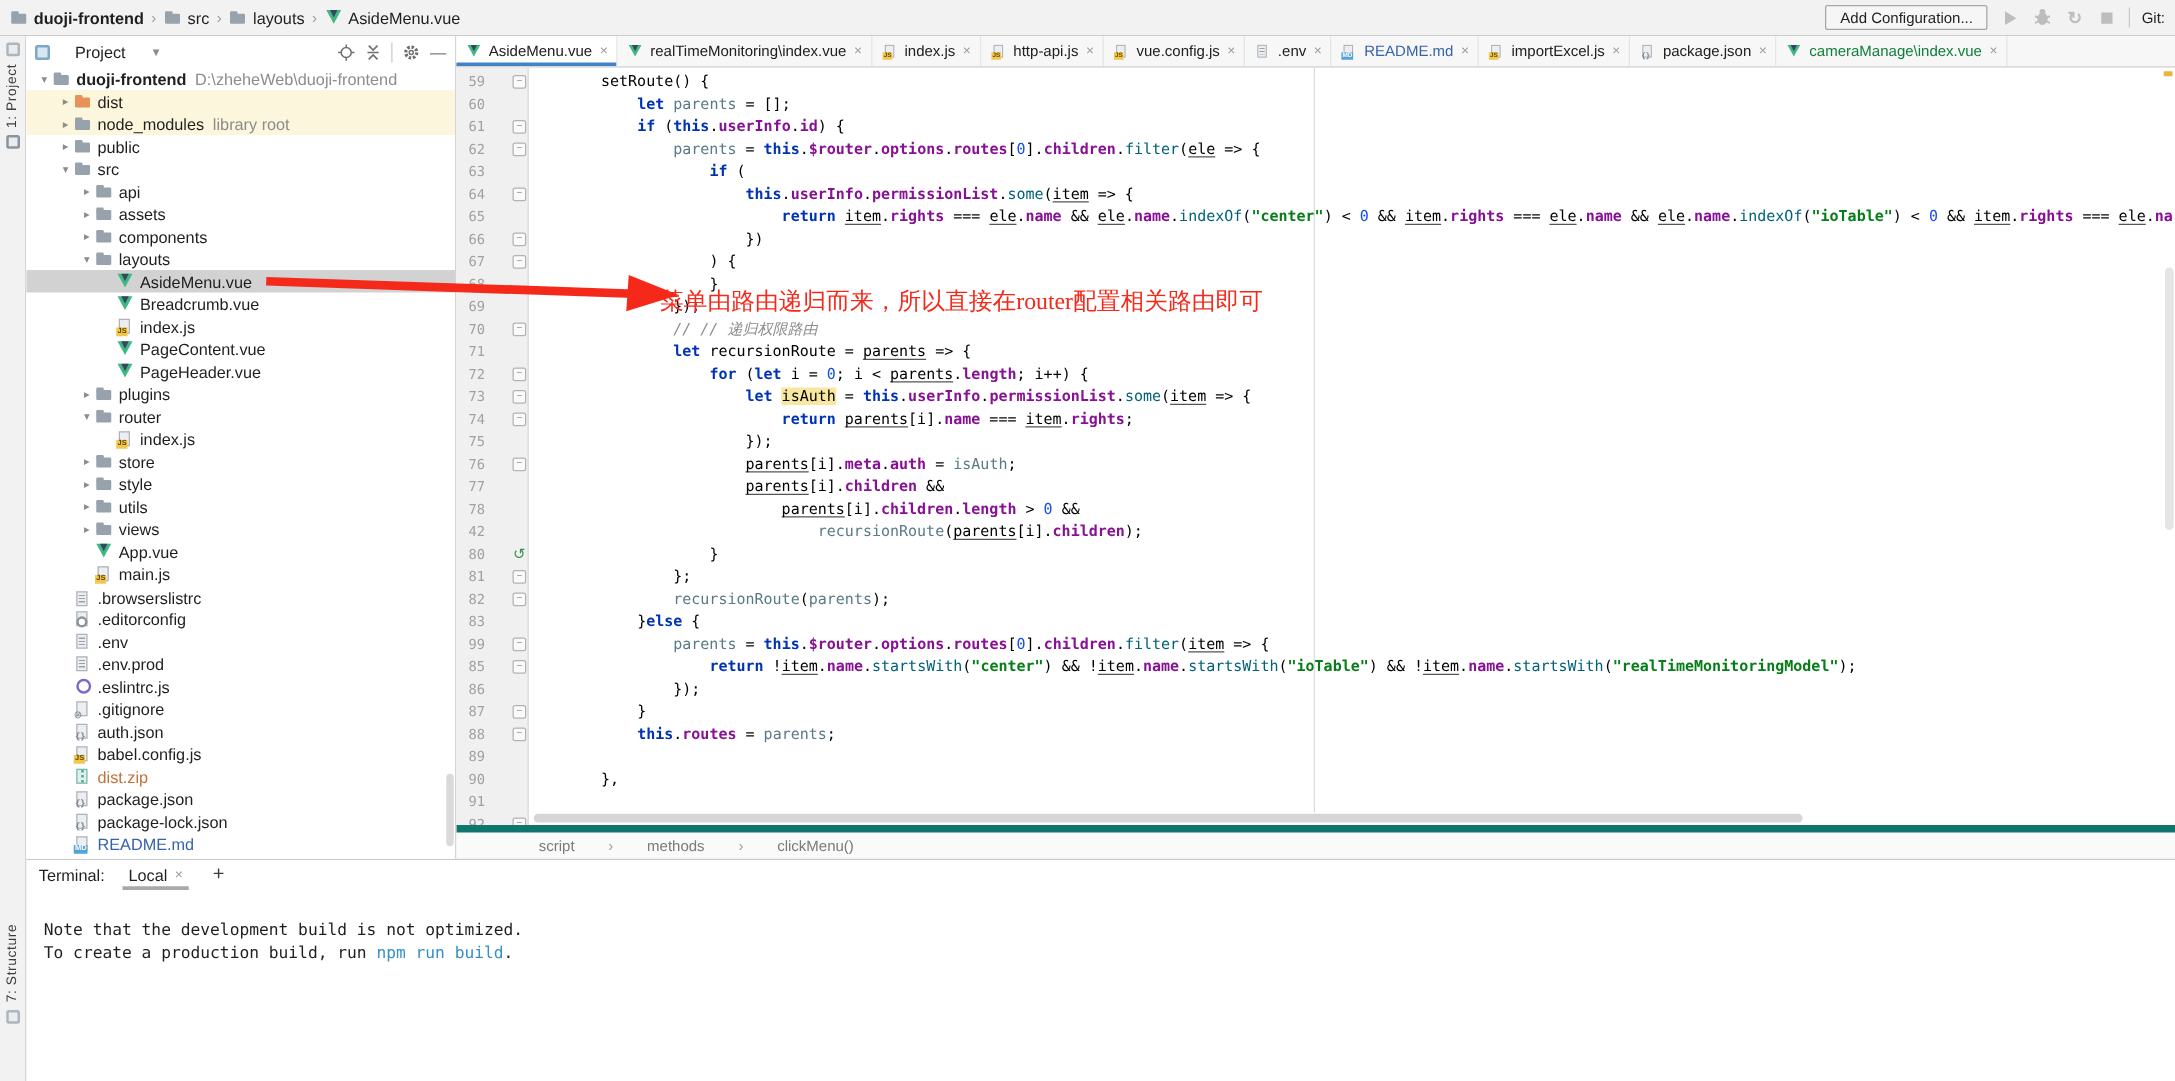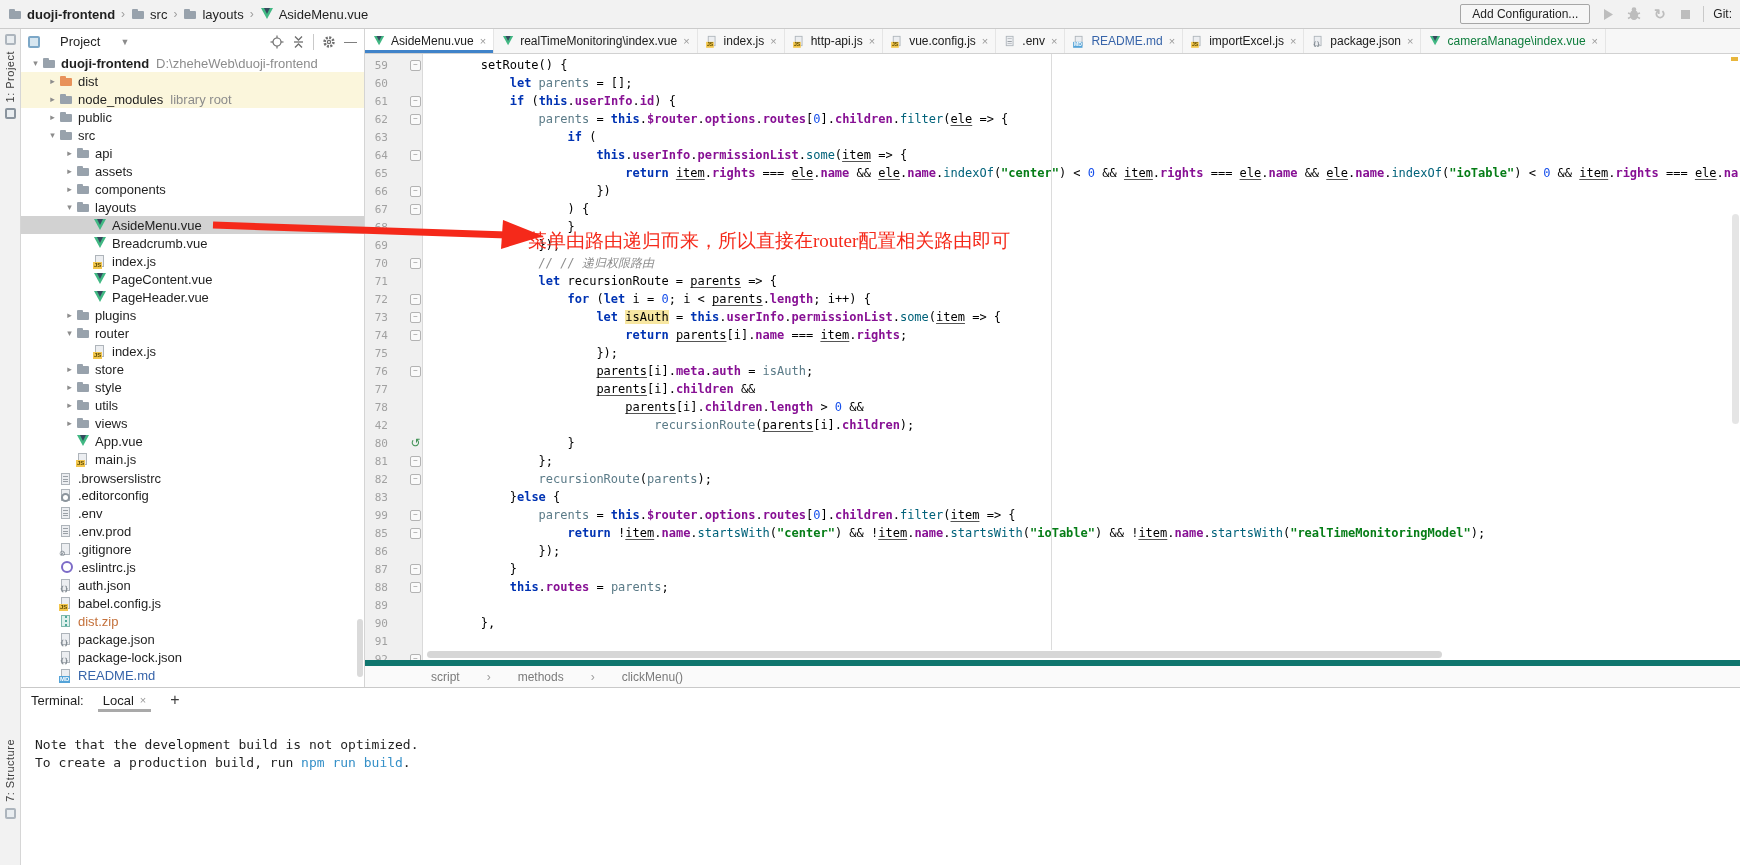--- a/index.html
+++ b/index.html
@@ -353,27 +353,27 @@
                 <span class="icon file-icon page"></span>
                 <span class="tlabel">.env</span>
               </div>
               <div class="trow" style="padding-left: 25px;">
                 <span class="chev"></span>
                 <span class="icon file-icon page"></span>
                 <span class="tlabel">.env.prod</span>
               </div>
               <div class="trow" style="padding-left: 25px;">
                 <span class="chev"></span>
+                <span class="icon eslint-icon"></span>
+                <span class="tlabel">.eslintrc.js</span>
+              </div>
+              <div class="trow" style="padding-left: 25px;">
+                <span class="chev"></span>
                 <span class="icon ignore-icon page"></span>
                 <span class="tlabel">.gitignore</span>
-              </div>
-              <div class="trow" style="padding-left: 25px;">
-                <span class="chev"></span>
-                <span class="icon eslint-icon"></span>
-                <span class="tlabel">.eslintrc.js</span>
               </div>
               <div class="trow" style="padding-left: 25px;">
                 <span class="chev"></span>
                 <span class="icon json-icon page"></span>
                 <span class="tlabel">auth.json</span>
               </div>
               <div class="trow" style="padding-left: 25px;">
                 <span class="chev"></span>
                 <span class="icon js-icon page"></span>
                 <span class="tlabel">babel.config.js</span>

